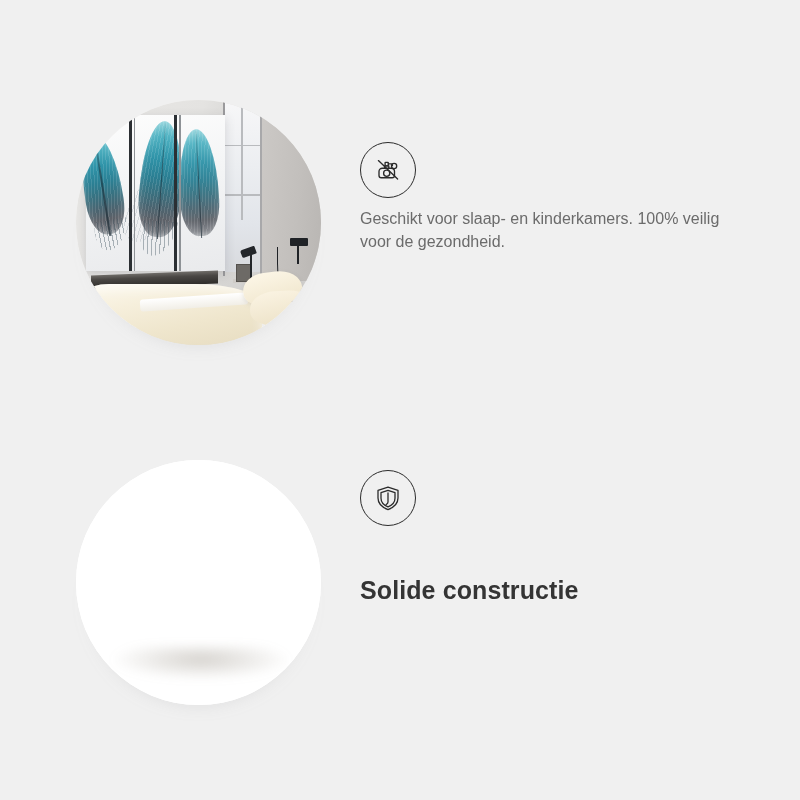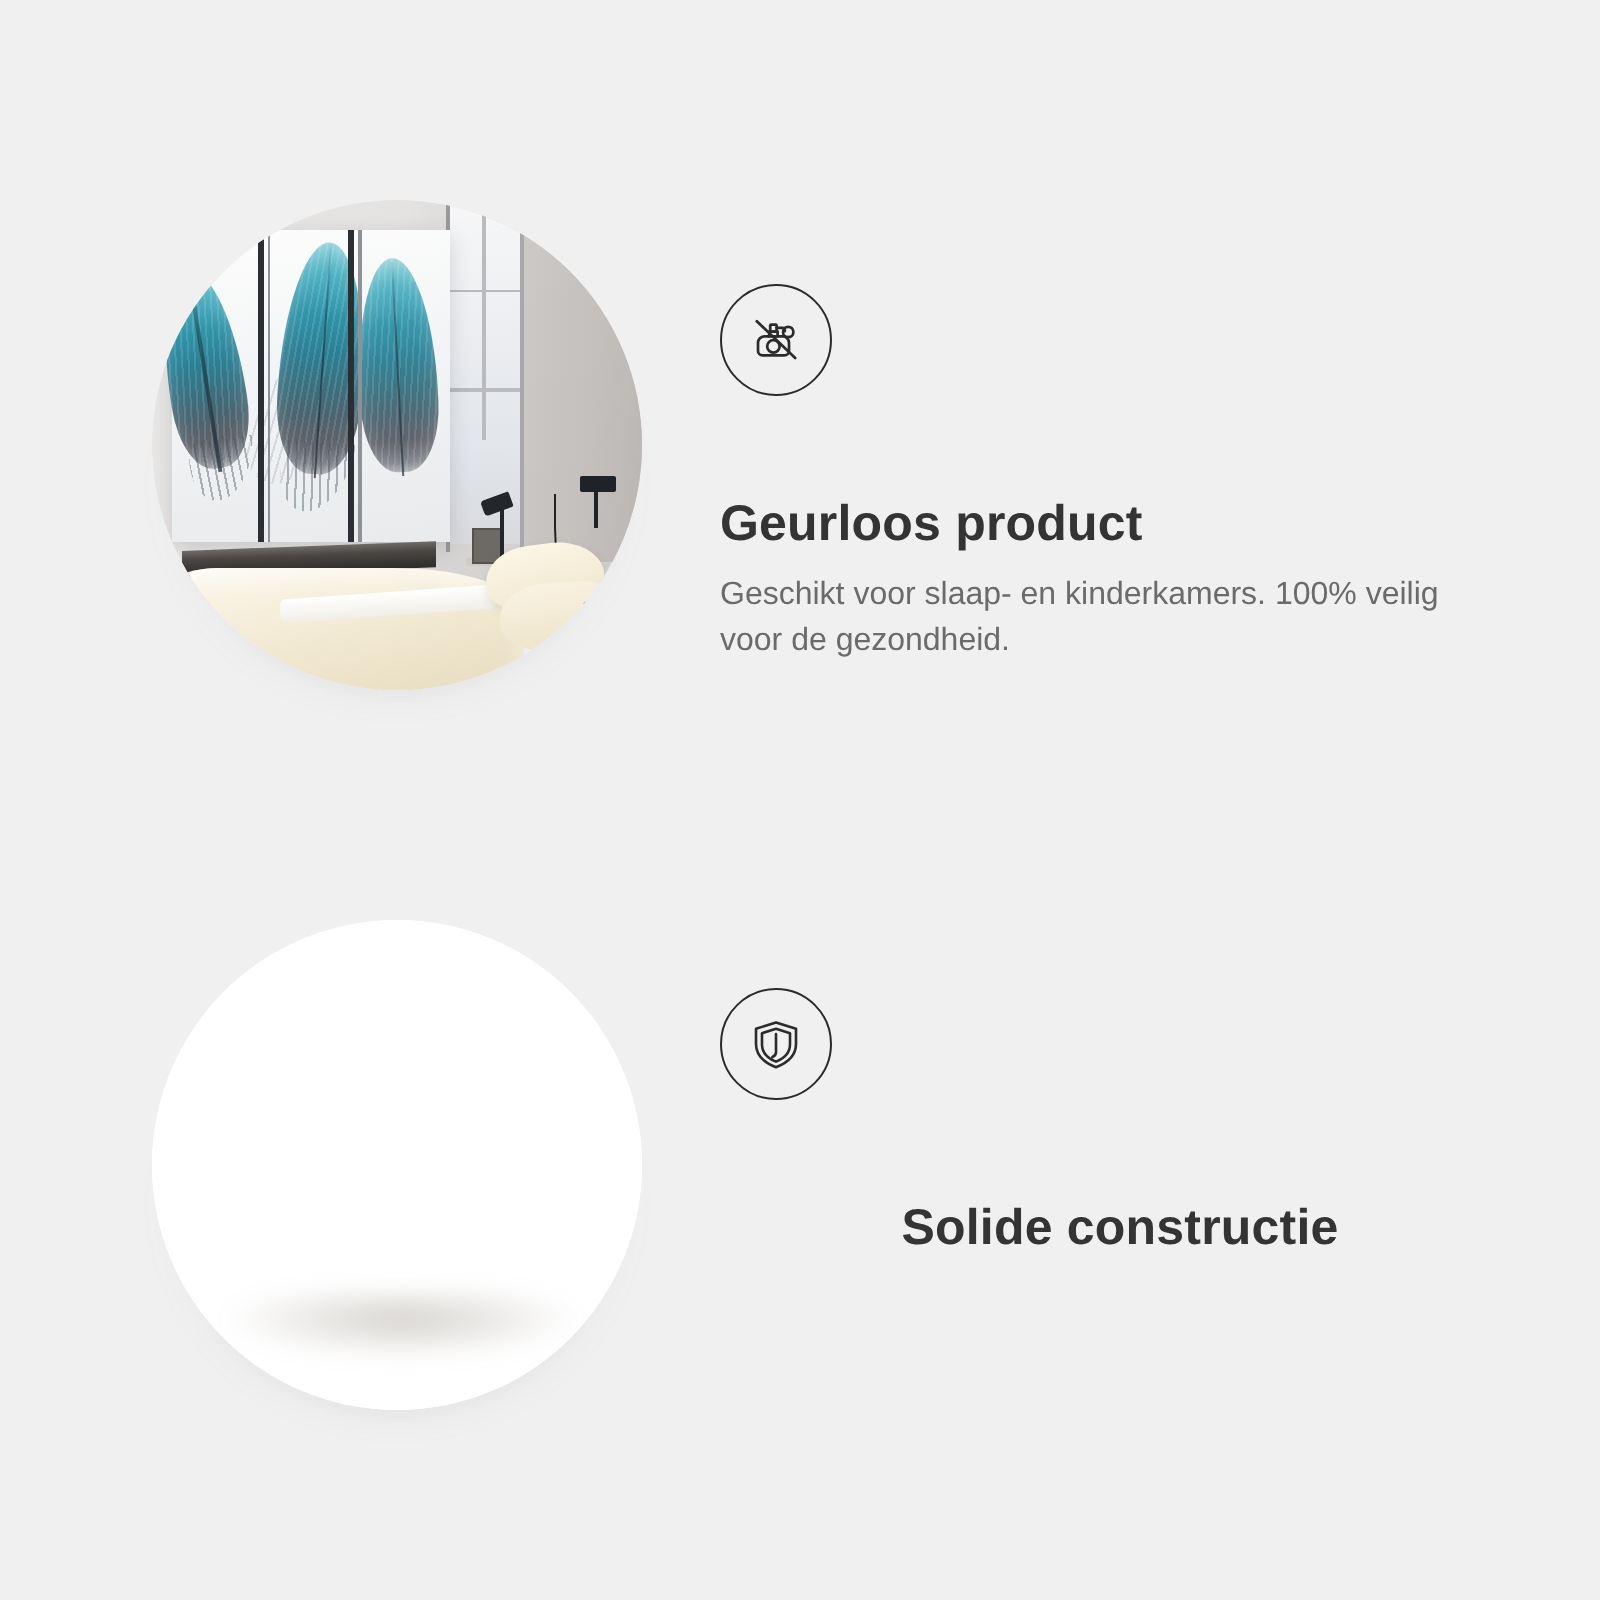--- a/index.html
+++ b/index.html
@@ -249,21 +249,21 @@
     letter-spacing:.1px;
   }
   .feature-desc{
     margin:0;
     font-size:16px;line-height:1.45;color:#6b6b6b;
     max-width:390px;
   }
   #feature-1 .textcol{top:80px;}
   #feature-1 .feature-heading{margin-top:50px;}
   #feature-1 .feature-desc{margin-top:9px;}
-  #feature-2 .textcol{top:72px;text-align:center;}
+  #feature-2 .textcol{top:48px;}
   #feature-2 .feature-heading{margin-top:50px;}
   #feature-2 .feature-desc{margin-top:9px;}
 </style>
 </head>
 <body>
 
 <div class="page">
 
   <section class="feature" id="feature-1">
 
@@ -329,21 +329,20 @@
             <path d="M11.2 15.2 h9.1 a3.2 3.2 0 0 1 3.2 3.2 v4.0 a2.3 2.3 0 0 1 -2.3 2.3 h-10.9 a2.3 2.3 0 0 1 -2.3 -2.3 v-4.0 a3.2 3.2 0 0 1 3.2 -3.2 z"></path>
             <path d="M13.6 15.2 v-2.4 h4.2 v2.4"></path>
             <rect x="14.1" y="9.3" width="3.2" height="3.5" rx="0.5"></rect>
             <path d="M17.3 10.9 h3.0 a1.1 1.1 0 0 1 1.1 1.1 v0.6"></path>
             <circle cx="23.1" cy="13.0" r="2.6"></circle>
             <circle cx="15.7" cy="20.2" r="3.1"></circle>
           </g>
           <line x1="7.4" y1="7.6" x2="26.6" y2="26.0" stroke="#2b2b2b" stroke-width="1.35" stroke-linecap="round"></line>
         </svg>
       </div>
-      <h2 class="feature-heading">Geurloos product</h2>
       <p class="feature-desc">Geschikt voor slaap- en kinderkamers. 100% veilig voor de gezondheid.</p>
     </div>
   </section>
 
   <section class="feature" id="feature-2">
 
     <div class="photo-wrap">
       <div class="photo-shadow"></div>
       <div class="photo">
         <div class="woodscene">

